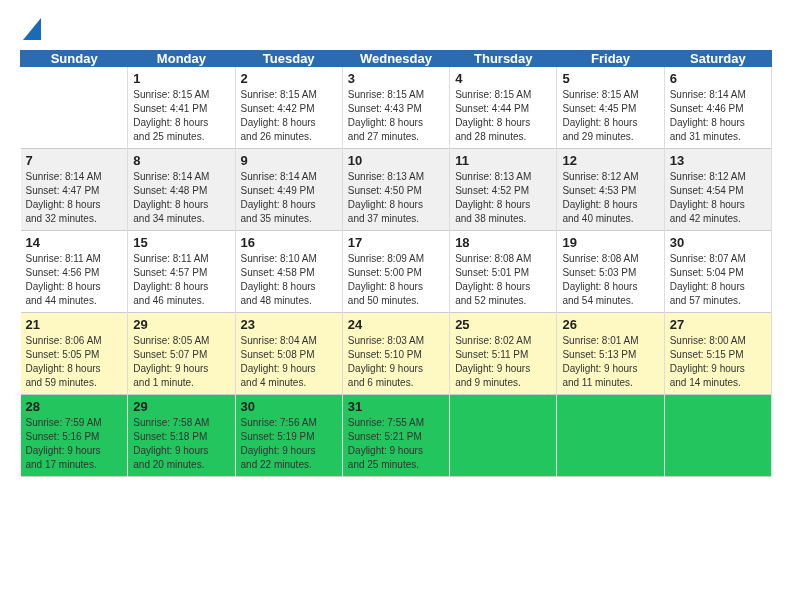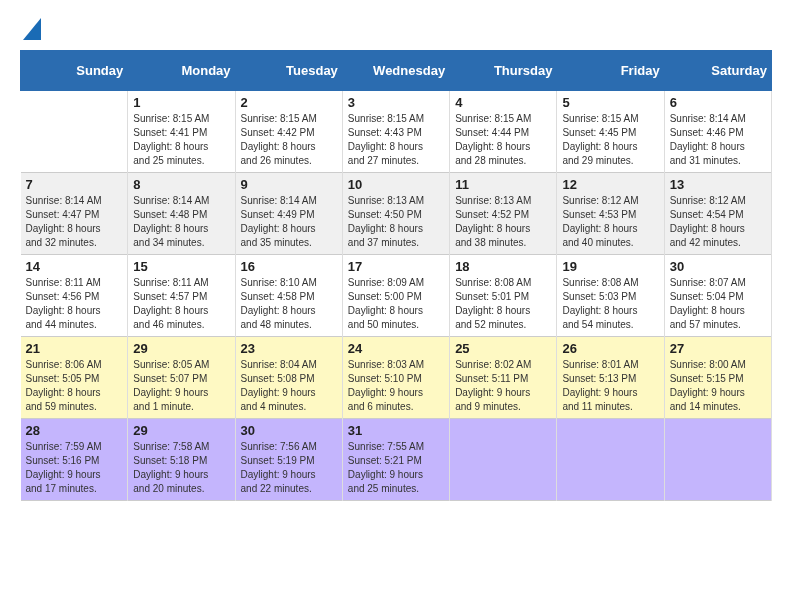--- a/index.html
+++ b/index.html
@@ -40,22 +40,22 @@
       color: #555;
     }
     table {
       width: 100%;
       border-collapse: collapse;
       font-size: 11px;
     }
     thead tr th {
       background-color: #2b6cb0;
       color: #fff;
-      padding: 12px 4px;
-      text-align: right;
+      padding: 0 4px;
+      text-align: center;
       font-weight: bold;
       font-size: 13px;
       border: 1px solid #2b6cb0;
     }
     tbody tr {
       border-bottom: 1px solid #ccc;
     }
     tbody tr:nth-child(odd) {
       background-color: #fff;
     }
@@ -79,21 +79,21 @@
     .day-info {
       font-size: 10px;
       color: #333;
       line-height: 1.4;
     }
     
     .week-row-1 td { background: #fff; }
     .week-row-2 td { background: #f0f0f0; }
     .week-row-3 td { background: #fff; }
     .week-row-4 td { background: #fef9c3; }
-    .week-row-5 td { background: #c4b5fd; }
+    .week-row-5 td { background: #22c55e; }
   </style>
 </head>
 <body>
 
 <div class="header">
   <div class="logo">
     <div>
       <div style="display:flex; align-items:center;">
         <span class="logo-text logo-general"></span>
         <svg width="18" height="22" viewBox="0 0 18 22" style="margin-left:3px; margin-top:-2px;">

